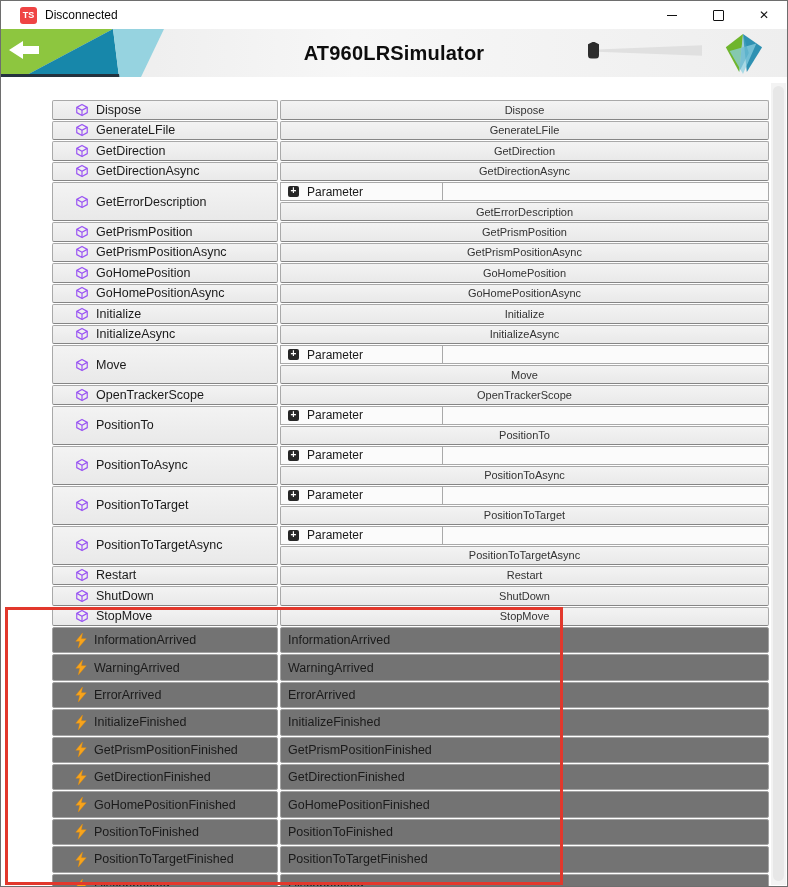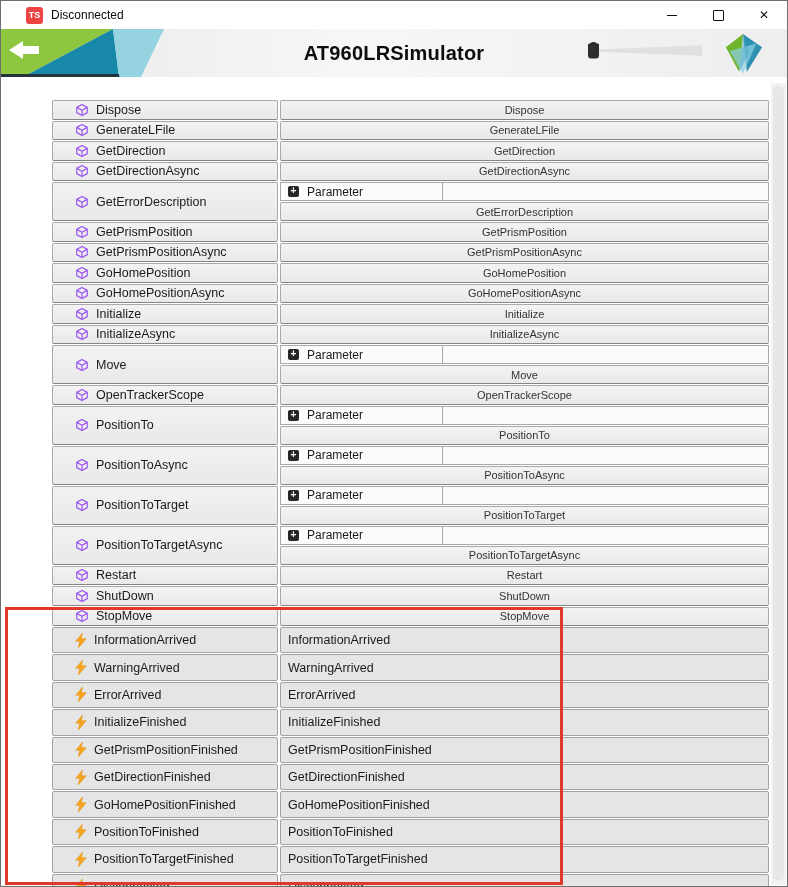--- a/index.html
+++ b/index.html
@@ -1,20 +1,20 @@
 <!DOCTYPE html>
 <html><head>
 <meta charset="utf-8">
 <style>
   html,body{margin:0;padding:0;background:#d8d8d8;font-family:"Liberation Sans",sans-serif;}
   .window{position:relative;width:788px;height:887px;background:#ffffff;border:1px solid #6e6e6e;
     box-sizing:border-box;overflow:hidden;}
   
   .titlebar{height:28px;display:flex;align-items:center;background:#ffffff;}
-  .app-icon{width:17px;height:17px;margin-left:25px;background:#ef4444;color:#fff;font-size:9px;
+  .app-icon{width:17px;height:17px;margin-left:19px;background:#ef4444;color:#fff;font-size:9px;
     font-weight:bold;display:flex;align-items:center;justify-content:center;border-radius:3px;flex:none;}
   .app-title{font-size:12px;color:#0a0a0a;margin-left:8px;flex:1;white-space:nowrap;}
   .win-controls{display:flex;height:100%;}
   .win-btn{width:46px;height:100%;display:flex;align-items:center;justify-content:center;color:#111;cursor:default;}
   .min-glyph{display:block;width:10px;height:1px;background:#111;}
   .max-glyph{display:block;width:9px;height:9px;border:1px solid #111;border-radius:1px;}
   .close-glyph{font-size:12px;line-height:1;}
   
   .banner{position:relative;height:48px;background:linear-gradient(to right,#e9e9e9,#f7f7f7 45%,#eeeeee);}
   .banner-deco{position:absolute;left:0;top:0;}
@@ -42,21 +42,21 @@
     font-family:"Liberation Sans",sans-serif;font-size:11px;color:#333;display:flex;align-items:center;
     justify-content:center;cursor:pointer;}
   .right-stack{display:flex;flex-direction:column;gap:1px;height:100%;}
   .param-line{display:flex;height:19px;flex:none;}
   .param-expander{width:163px;flex:none;background:#fbfbfb;border:1px solid #a9a9a9;box-sizing:border-box;
     display:flex;align-items:center;gap:8px;padding-left:7px;font-size:12px;color:#1a1a1a;cursor:pointer;}
   .plus-icon{width:11px;height:11px;flex:none;background:#262626;color:#fff;border-radius:2px;font-size:10px;
     line-height:10px;text-align:center;font-weight:bold;}
   .param-field{flex:1;background:#fbfbfb;border:1px solid #a9a9a9;border-left:none;box-sizing:border-box;}
   .param-btn{flex:1;}
-  .event-cell{background:#e5e5e5;border-color:#a2a2a2;}
+  .event-cell{background:#737373;border-color:#a2a2a2;}
   .event-value{display:flex;align-items:center;padding-left:7px;font-size:12.5px;color:#1a1a1a;}
   .icon-box{flex:none;display:block;}
   
   .scrollbar{position:absolute;top:0;right:1px;bottom:1px;width:15px;background:#f3f3f3;}
   .scroll-thumb{position:absolute;left:2px;right:2px;top:3px;bottom:4px;background:#e7e7e7;border-radius:7px;}
   
   .red-box{position:absolute;left:4px;top:524px;width:558px;height:278px;border:3px solid #e2382c;
     box-sizing:border-box;pointer-events:none;z-index:5;}
 </style>
 </head>

